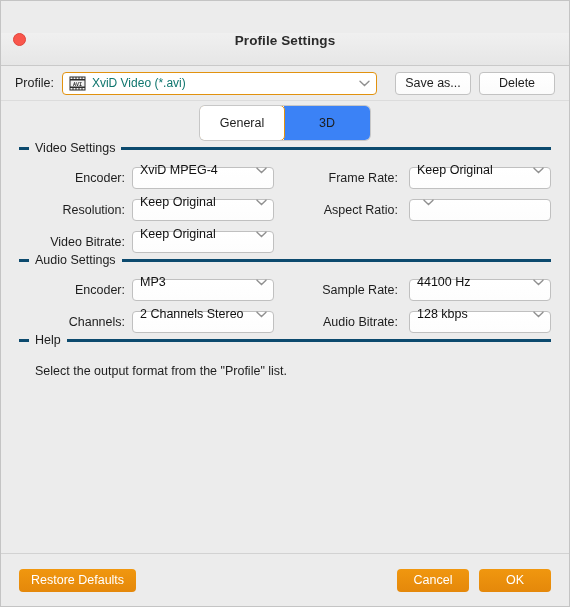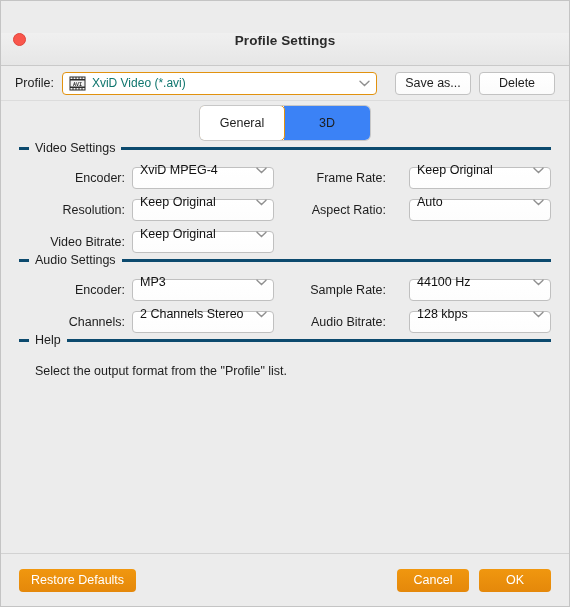--- a/index.html
+++ b/index.html
@@ -185,21 +185,21 @@
   }
   .lbl {
     font-size: 12.5px;
     text-align: right;
     padding-right: 7px;
     color: #1d1d1d;
     white-space: nowrap;
   }
   .lbl.right-col {
     text-align: right;
-    padding-right: 23px;
+    padding-right: 11px;
   }
 
   .dd {
     height: 22px;
     background: linear-gradient(#ffffff, #fdfdfd);
     border: 1px solid #c0c0c0;
     border-radius: 4px;
     display: flex;
     align-items: center;
     padding: 0 6px 16px 7px;
@@ -321,21 +321,20 @@
 
         <div class="lbl">Resolution:</div>
         <div class="dd">
           <span class="v">Keep Original</span>
           <svg class="chev" width="11" height="7" viewBox="0 0 11 7">
               <path d="M1 1.3 L5.5 5.6 L10 1.3" fill="none" stroke="#555" stroke-width="1.4" stroke-linecap="round"></path>
             </svg>
         </div>
         <div class="lbl right-col">Aspect Ratio:</div>
         <div class="dd">
-          <span class="v">Auto</span>
           <svg class="chev" width="11" height="7" viewBox="0 0 11 7">
               <path d="M1 1.3 L5.5 5.6 L10 1.3" fill="none" stroke="#555" stroke-width="1.4" stroke-linecap="round"></path>
             </svg>
         </div>
 
         <div class="lbl">Video Bitrate:</div>
         <div class="dd">
           <span class="v">Keep Original</span>
           <svg class="chev" width="11" height="7" viewBox="0 0 11 7">
               <path d="M1 1.3 L5.5 5.6 L10 1.3" fill="none" stroke="#555" stroke-width="1.4" stroke-linecap="round"></path>

